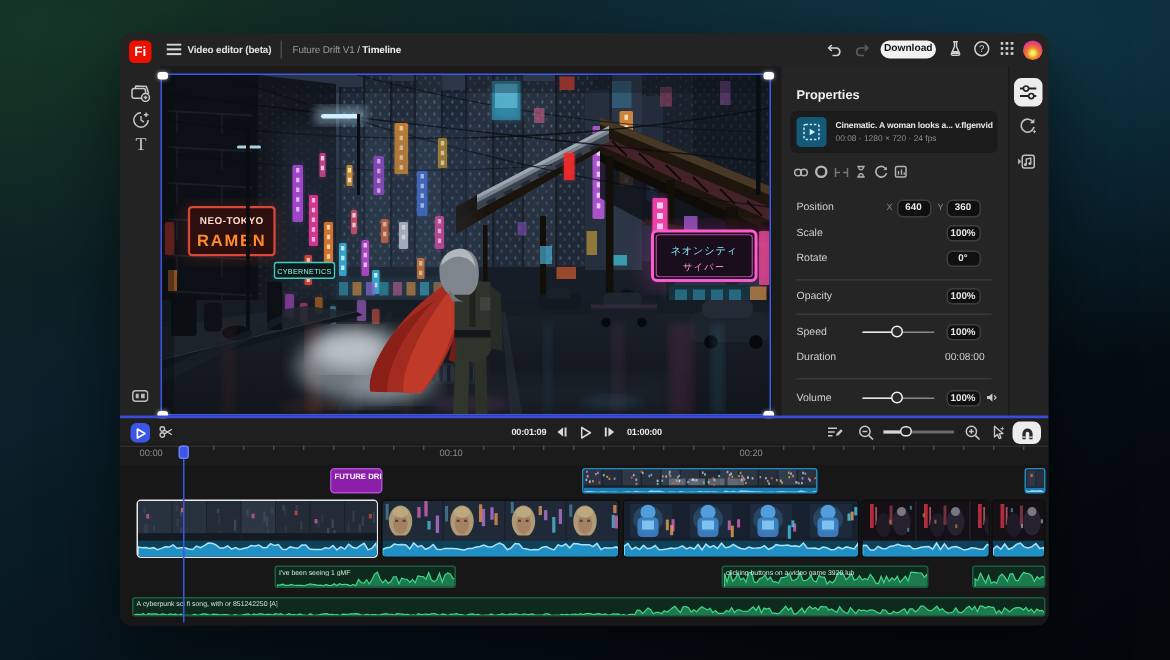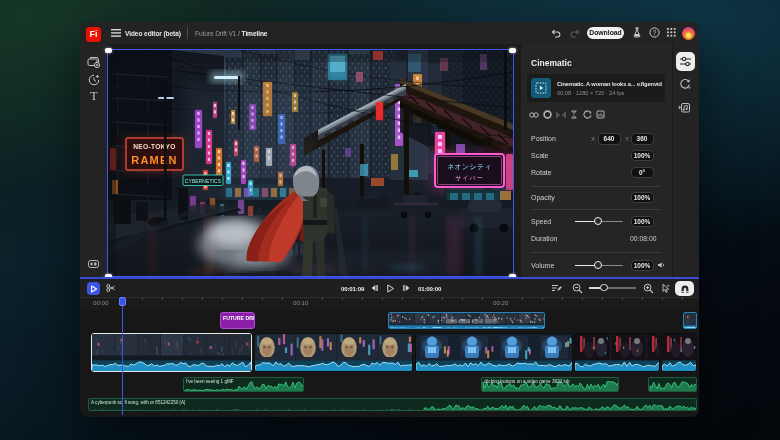--- a/index.html
+++ b/index.html
@@ -470,21 +470,21 @@
         </g>
         <rect width="405" height="12" fill="#0c1016" opacity=".3"></rect>
         <rect width="8" height="226" fill="#0a0d12" opacity=".4"></rect>
       </svg>
     </div>
     <div class="abs" style="left:24.5px;top:25.5px;width:7px;height:5px;background:#fff;border-radius:2px;box-shadow:0 0 3px #9ab"></div>
     <div class="abs" style="left:429px;top:25.5px;width:7px;height:5px;background:#fff;border-radius:2px;box-shadow:0 0 3px #9ab"></div>
     <div class="abs" style="left:24.5px;top:251.5px;width:7px;height:5px;background:#fff;border-radius:2px;box-shadow:0 0 3px #9ab"></div>
     <div class="abs" style="left:429px;top:251.5px;width:7px;height:5px;background:#fff;border-radius:2px;box-shadow:0 0 3px #9ab"></div>
     <div class="abs" style="left:440px;top:22px;width:152px;height:234px;background:#252526;border-left:1px solid #1a1a1a"></div>
-    <div class="abs" style="left:451px;top:36px;color:#f0f0f0;font-size:8.5px;font-weight:bold">Cinematic</div>
+    <div class="abs" style="left:451px;top:36px;color:#f0f0f0;font-size:8.5px;font-weight:bold">Properties</div>
     <div class="abs" style="left:447px;top:52px;width:138px;height:28px;background:#1b1b1b;border-radius:4px"></div>
     <div class="abs" style="left:451px;top:56px;width:20px;height:20px;background:#145a78;border-radius:3px"></div>
     <svg width="12" height="12" viewBox="0 0 12 12" style="position:absolute;left:455px;top:60px">
       <rect x="1" y="1" width="10" height="10" rx="1" stroke="#bfe8f8" stroke-width="1" fill="none" stroke-dasharray="1.6 1.2"></rect>
       <path d="M4.8,3.8 L8.4,6 L4.8,8.2 Z" fill="#cff0ff"></path>
     </svg>
     <div class="abs" style="left:477px;top:58.5px;color:#e8e8e8;font-size:5.7px;font-weight:bold;white-space:nowrap;width:106px;overflow:hidden;letter-spacing:-.1px">Cinematic. A woman looks a... v.flgenvid</div>
     <div class="abs" style="left:477px;top:67.5px;color:#8f8f8f;font-size:5.6px;white-space:nowrap">00:08 · 1280 × 720 · 24 fps</div>
     <svg width="10" height="8" viewBox="0 0 10 8" style="position:absolute;left:449px;top:89px">
       <circle cx="3" cy="4" r="2.2" stroke="#b4b4b4" fill="none" stroke-width="1"></circle>

